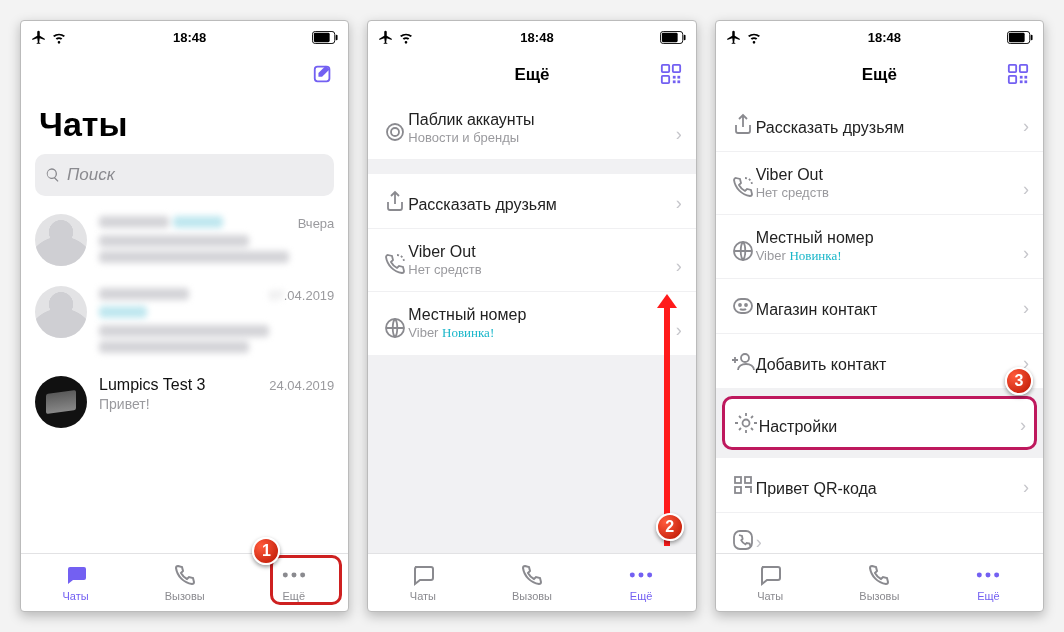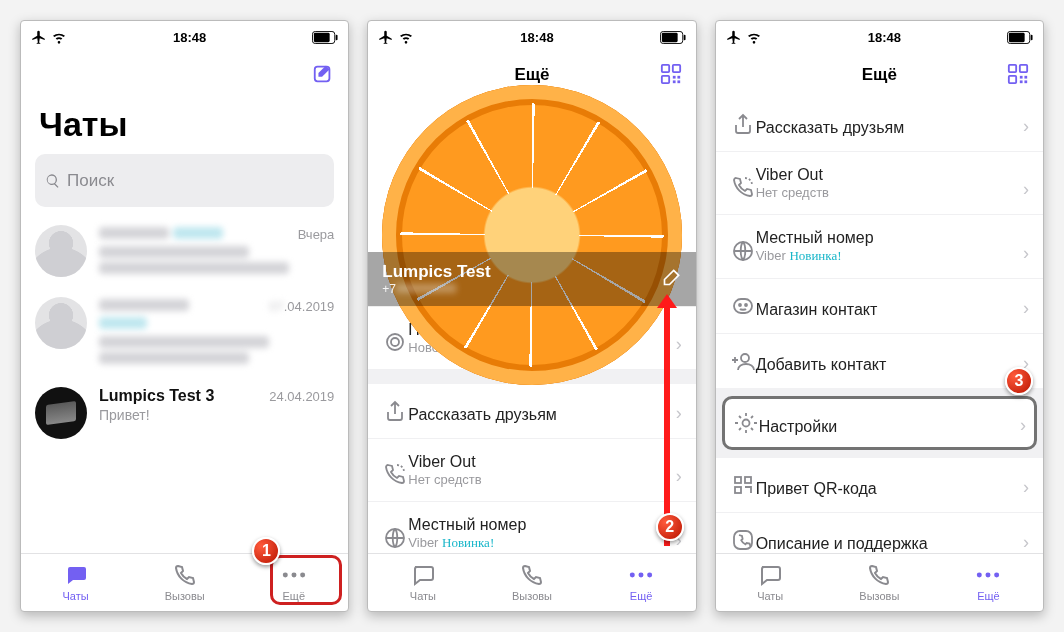--- a/index.html
+++ b/index.html
@@ -9,31 +9,31 @@
   .status-bar { height:24px; display:flex; align-items:center; justify-content:space-between;
     padding:16px 10px; font-size:13px; font-weight:600; color:#000; }
   .status-left, .status-right { display:flex; align-items:center; gap:5px; }
   .wifi svg, .plane svg, .batt svg { display:block; }
   .nav-bar { height:44px; display:flex; align-items:center; justify-content:center; position:relative;
     border-bottom:0; }
   .nav-title { font-size:17px; font-weight:700; }
   .nav-right { position:absolute; right:14px; top:10px; }
   .qr-icon svg, .compose svg { width:22px; height:22px; }
   .screen1-title { font-size:34px; font-weight:800; padding:8px 18px 10px; }
-  .search { margin:0 14px 8px; background:#ededef; border-radius:10px; height:53px; display:flex;
-    align-items:center; padding:0 10px; color:#8a8a8f; font-size:17px; gap:6px;}
+  .search { margin:0 14px 8px; background:#ededef; border-radius:10px; height:42px; display:flex;
+    align-items:center; padding:0 10px; color:#8a8a8f; font-size:17px; gap:6px;font-style:italic;}
   .list { flex:1; overflow:hidden; }
   .chat-row { display:flex; align-items:flex-start; padding:10px 14px; gap:12px; }
   .avatar { width:52px; height:52px; border-radius:50%; background:#e3e3e5; flex:0 0 52px; position:relative; overflow:hidden;}
   .avatar.person::after{content:"";position:absolute;inset:0;background:radial-gradient(circle at 50% 35%,#cfcfd3 0 28%,transparent 29%),radial-gradient(circle at 50% 110%,#cfcfd3 0 55%,transparent 56%);}
   .avatar.laptop{background:#111;display:flex;align-items:center;justify-content:center;}
   .avatar.laptop::after{content:"";width:30px;height:20px;background:linear-gradient(#5a5a5a,#888);border-radius:2px;transform:skewY(-8deg);}
   .chat-main { flex:1; min-width:0; }
   .chat-top { display:flex; justify-content:space-between; align-items:baseline; }
-  .chat-name { font-size:16px; font-weight:700; color:#111;}
+  .chat-name { font-size:16px; font-weight:400; color:#111;}
   .chat-date { font-size:13px; color:#9a9a9e;padding-left:46px; }
   .chat-prev { font-size:14px; color:#9a9a9e; margin-top:2px; display:-webkit-box;-webkit-line-clamp:2;-webkit-box-orient:vertical;overflow:hidden;}
   .blurred .chat-name, .blurred .chat-prev { filter:blur(3px); color:#c8c8cc;}
   .blurpill{display:inline-block;height:12px;background:#d4d4d8;border-radius:4px;}
   .tab-bar { height:58px; border-top:1px solid #e2e2e4; display:flex; }
   .tab { flex:1; display:flex; flex-direction:column; align-items:center; justify-content:center;
     font-size:11px; color:#8a8a8f; gap:3px; }
   .tab.active { color:#7360f2; }
   .tab svg{width:26px;height:24px;}
   .callout { position:absolute; width:72px; height:50px; border:3px solid #ce2020; border-radius:10px; pointer-events:none;}
@@ -58,21 +58,21 @@
   .profile-overlay .pphone { font-size:12px; opacity:.9; }
   .profile-overlay .edit{margin-left:auto;}
   .menu-row { display:flex; align-items:flex-end; padding:14px 14px; border-bottom:1px solid #f0f0f2;}
   .menu-icon { width:26px; height:26px; flex:0 0 26px; display:flex; align-items:center; justify-content:center; color:#8a8a8f;}
   .menu-icon svg{width:24px;height:24px;}
   .menu-text { flex:1; min-width:0; }
   .menu-title { font-size:16px; color:#222; }
   .menu-sub { font-size:13px; color:#9a9a9e; margin-top:1px;}
   .menu-sub .hl { color:#18b6c9;font-family:Liberation Serif, serif; }
   .chev { color:#c6c6cb; font-size:18px; }
-  .highlight-row { border:3px solid #737373; border-radius:10px; margin:0 6px; padding:11px 8px;}
+  .highlight-row { border:3px solid #be185d; border-radius:10px; margin:0 6px; padding:11px 8px;}
   .arrow { position:absolute; width:6px; background:#ff1a1a; }
   .arrow .head { position:absolute; left:50%; transform:translateX(-50%); width:0; height:0;
     border-left:10px solid transparent; border-right:10px solid transparent; }
 </style>
 </head>
 <body>
 
 <div class="phone">
   <div class="status-bar">
     <div class="status-left">
@@ -210,34 +210,20 @@
           <rect x="14" y="2" width="8" height="8" rx="1" fill="none" stroke="#7360f2" stroke-width="2"></rect>
           <rect x="2" y="14" width="8" height="8" rx="1" fill="none" stroke="#7360f2" stroke-width="2"></rect>
           <rect x="14" y="14" width="3" height="3"></rect>
           <rect x="19" y="14" width="3" height="3"></rect>
           <rect x="14" y="19" width="3" height="3"></rect>
           <rect x="19" y="19" width="3" height="3"></rect>
         </svg>
     </span>
   </div>
 
-  <div class="profile-header">
-    <div class="orange"></div>
-    <div class="profile-overlay">
-      <div>
-        <div class="pname">Lumpics Test</div>
-        <div class="pphone"><span>+7</span><span style="filter:blur(3px)">000000000</span></div>
-      </div>
-      <span class="edit">
-        <svg viewBox="0 0 24 24" width="20" height="20" fill="none" stroke="#fff" stroke-width="2">
-            <path d="M14 4l6 6L9 21H3v-6z"></path>
-          </svg>
-      </span>
-    </div>
-  </div>
 
   <div class="list" style="background:#f1f1f3">
     <div style="background:#fff">
       <div class="menu-row">
         <span class="menu-icon">
             <svg viewBox="0 0 24 24" fill="none" stroke="#8a8a8f" stroke-width="1.8">
               <circle cx="12" cy="12" r="4"></circle>
               <circle cx="12" cy="12" r="8"></circle>
             </svg>
           </span>
@@ -457,23 +443,20 @@
           </div>
         <span class="chev">›</span>
       </div>
       <div class="menu-row" style="border-bottom:none">
         <span class="menu-icon">
             <svg viewBox="0 0 24 24" fill="none" stroke="#8a8a8f" stroke-width="1.8">
               <rect x="3" y="3" width="18" height="18" rx="6"></rect>
               <path d="M8 7l3 1 .6 3-1.3 1.3a9 9 0 004 4l1.3-1.3 3 .6 1 3"></path>
             </svg>
           </span>
-        <div class="menu-text">
-            <div class="menu-title">Описание и поддержка</div>
-          </div>
         <span class="chev">›</span>
       </div>
     </div>
   </div>
 
   <div class="tab-bar">
     <div class="tab">
       <svg viewBox="0 0 24 24" fill="none" stroke="#8a8a8f" stroke-width="2">
           <path d="M4 4h16a2 2 0 012 2v9a2 2 0 01-2 2H9l-5 4V6a2 2 0 012-2z"></path>
         </svg>

